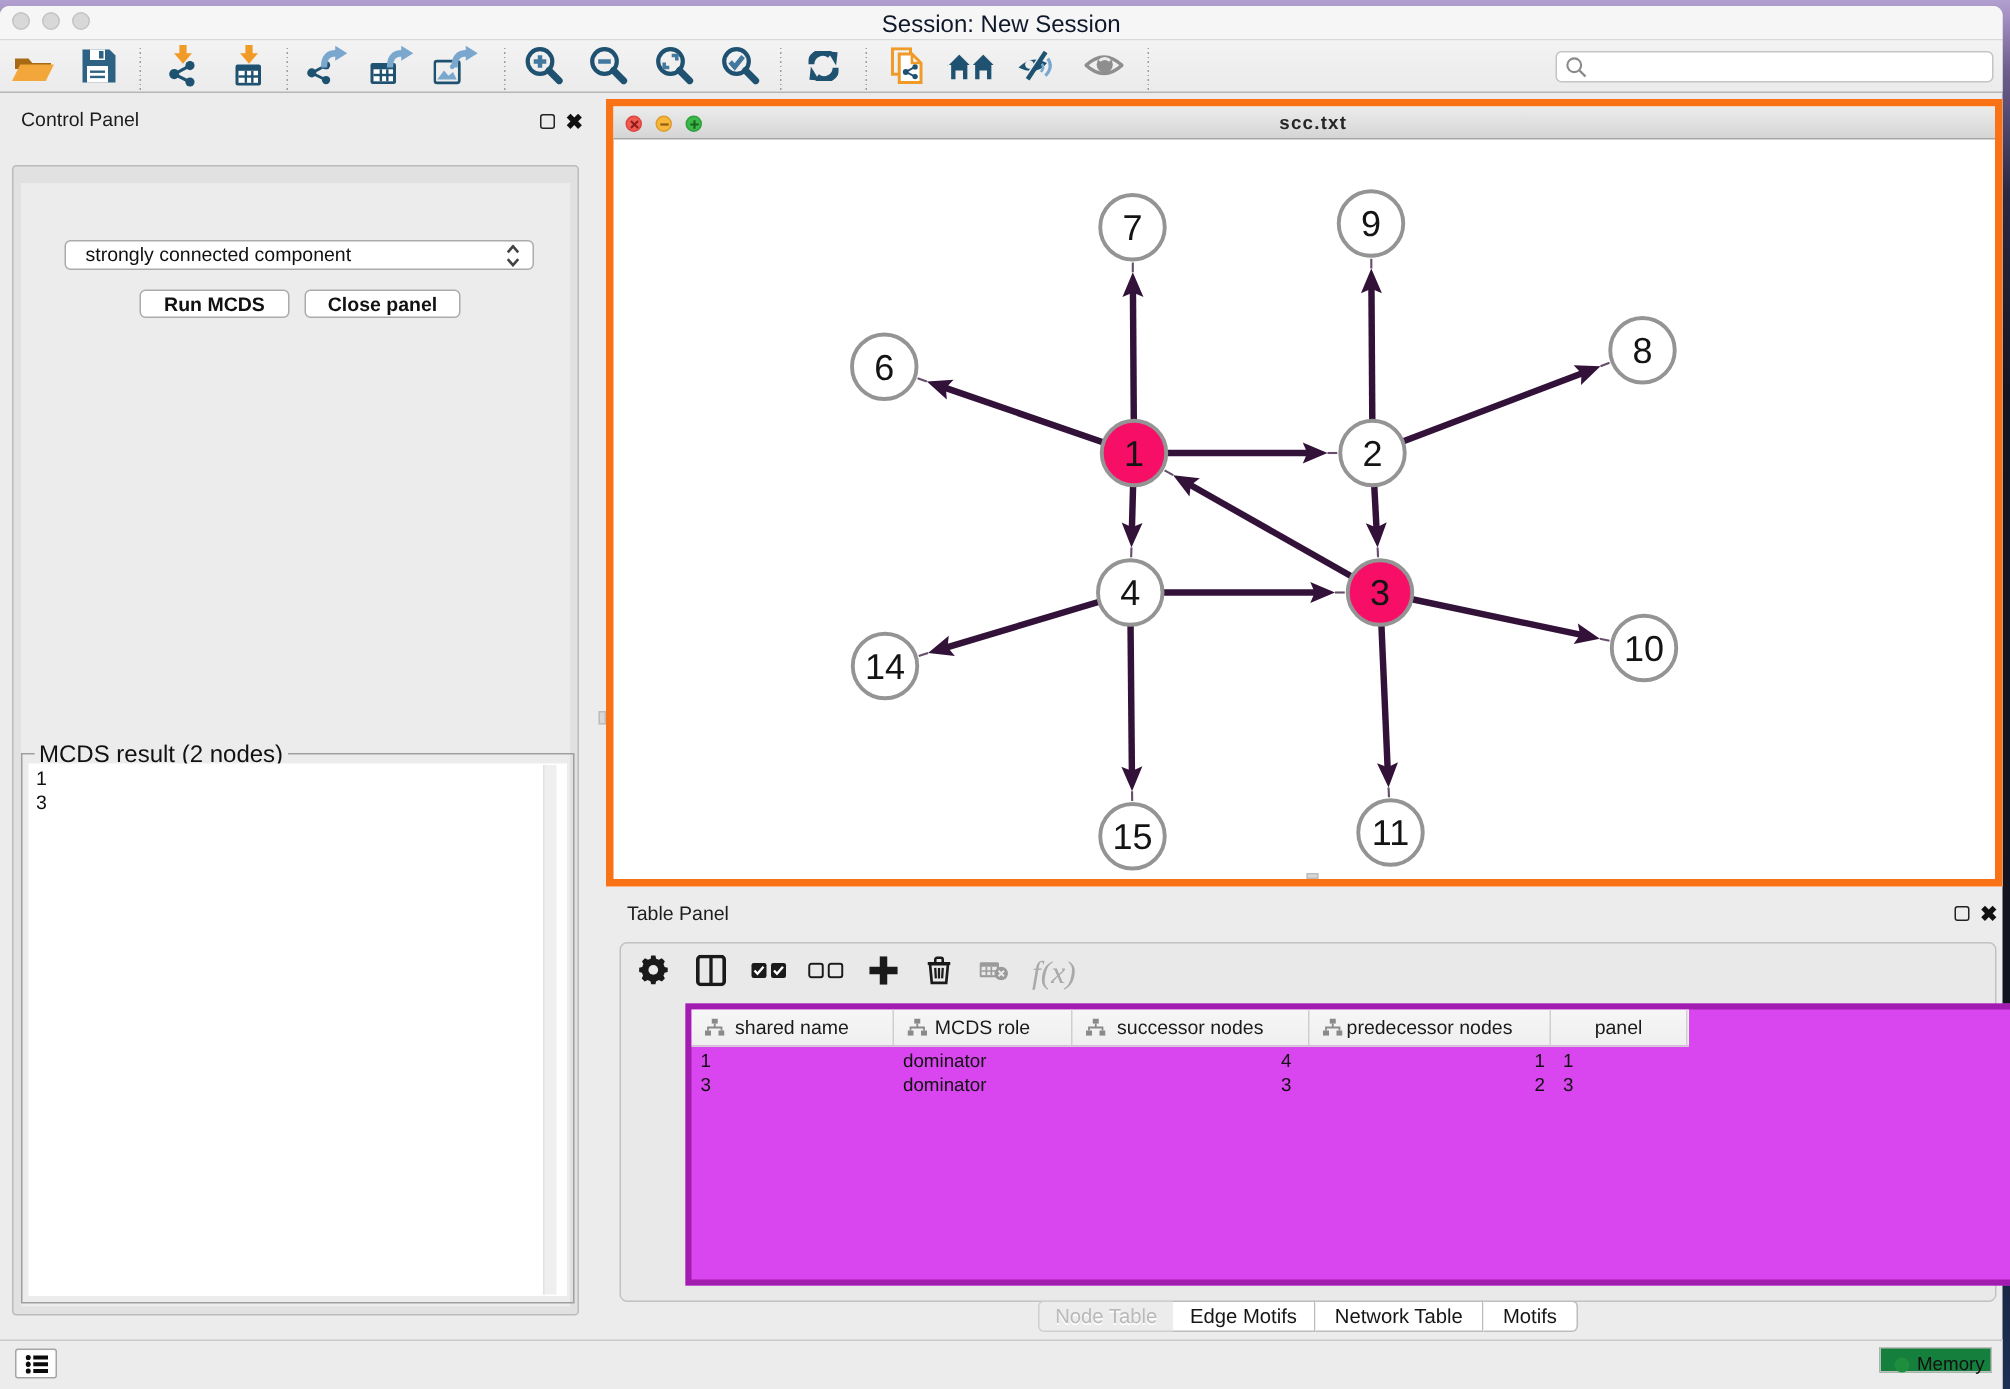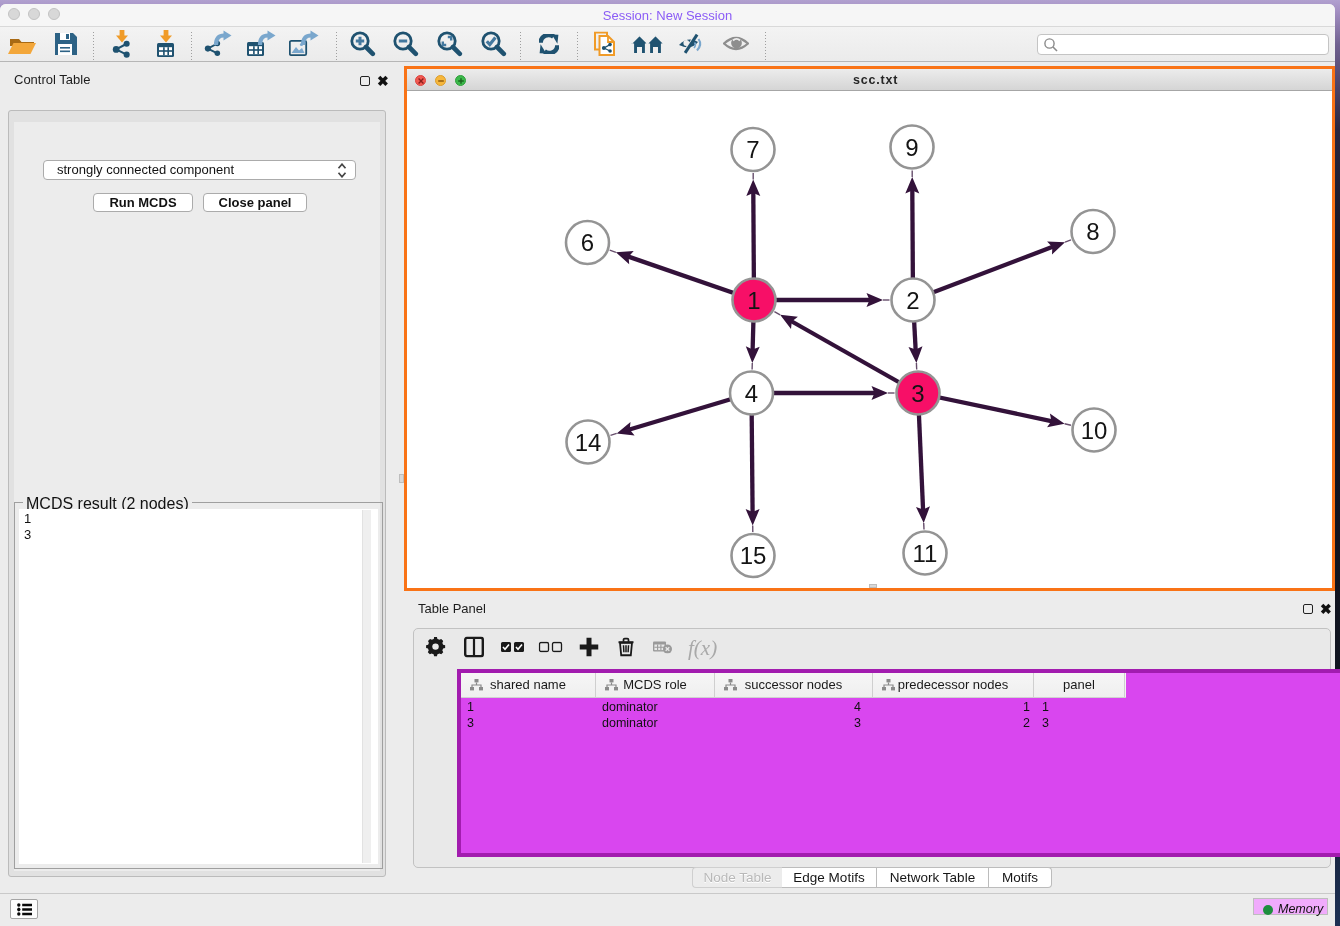--- a/index.html
+++ b/index.html
@@ -6,21 +6,21 @@
 body { font-family:"Liberation Sans",sans-serif;
   background:linear-gradient(180deg,#b1a0cf 0,#a591c4 10px,#6f608f 45px,#2a2740 130px,#151522 260px,#10141f 700px,#1d3054 926px); }
 .win { position:absolute; left:0; top:4px; width:1335px; height:922px;
   background:#ececec; border-radius:6px 6px 0 0; }
 
 .mtb { position:absolute; left:0; top:0; width:100%; height:23px;
   background:#f6f6f6; border-radius:6px 6px 0 0; border-bottom:1px solid #d9d9d9; }
 .mtb .dot { position:absolute; top:4px; width:12px; height:12px; border-radius:50%;
   background:#d8d8d8; border:1px solid #c3c3c3; }
 .mtb .t { position:absolute; top:4px; width:100%; text-align:center;
-  font-size:13px; color:#8b5cf6; }
+  font-size:16px; color:#0f172a; }
 
 .tbar { position:absolute; left:0; top:23px; width:100%; height:35px;
   background:linear-gradient(#f3f3f3,#ebebeb); border-bottom:1px solid #b6b6b6; }
 .tbar svg.ic { position:absolute; top:50%; transform:translate(-50%,-50%); }
 .sep { position:absolute; top:5px; height:29px; width:1px;
   background-image:repeating-linear-gradient(#9f9f9f 0 1px,transparent 1px 3px); }
 .search { position:absolute; left:1037px; top:7px; width:292px; height:21px;
   background:#fff; border:1px solid #c4c4c4; border-radius:4px; }
 
 .cp { position:absolute; left:0; top:59px; width:396px; height:830px; }
@@ -43,21 +43,21 @@
   font-size:13px; line-height:17px; text-align:center; color:#111;font-weight:bold; }
 .gbox { position:absolute; left:14px; top:439px; width:369px; height:367px;
   border:1px solid #9f9f9f; }
 .gbox .lab { position:absolute; left:8px; top:-8px; background:#ececec; padding:0 3px;
   font-size:16px; color:#111; }
 .gbox .ta { position:absolute; left:4px; top:6px; right:4px; bottom:4px; background:#fff;
   font-size:13px; color:#111; padding:2px 0 0 5px; line-height:16px; }
 .gbox .track { position:absolute; right:7px; top:1px; bottom:1px; width:9px; background:#efefef; border-left:1px solid #e2e2e2;}
 
 .nw { position:absolute; left:404px; top:62px; width:931px; height:525px;
-  background:#fff; border:3px solid #f97316; }
+  background:#fff; border:5px solid #f97316; }
 .nw .ntb { position:absolute; left:0; top:0; width:100%; height:22px;
   background:linear-gradient(#ececec,#d5d5d5); border-bottom:1px solid #a6a6a6; }
 .nw .ntb .t { position:absolute; width:100%; left:6px; top:4px; text-align:center; font-size:12.5px;
   font-weight:bold; color:#262626; letter-spacing:0.8px; }
 .light { position:absolute; top:5.5px; width:11px; height:11px; border-radius:50%; }
 .graph { position:absolute; left:0; top:22px; }
 
 .tp { position:absolute; left:404px; top:596px; width:931px; height:293px; }
 .tbox { position:absolute; left:9px; top:28px; width:918px; height:240px;
   background:#e9e9e9; border:1px solid #c2c2c2; border-radius:5px; }
@@ -76,22 +76,22 @@
   border:1px solid #bcbcbc; border-left:none; text-align:center; }
 .btab.sel { background:transparent; color:#b9b9b9; border:1px solid #cfcfcf; border-right:none;
   border-radius:4px 0 0 4px; text-shadow:0 1px 0 #fff; }
 .btab.last { border-radius:0 4px 4px 0; }
 
 .sbar { position:absolute; left:0; top:889px; width:100%; height:33px;
   background:#ececec; border-top:1px solid #c9c9c9; }
 .listbtn { position:absolute; left:10px; top:5px; width:28px; height:20px;
   background:#fdfdfd; border:1px solid #a5a5a5; border-radius:2px; }
 .membtn { position:absolute; right:7px; top:4px; width:75px; height:17px;
-  background:#f0abfc; border:1px solid #bdbdbd; font-size:12.5px; color:#111;
-  line-height:21px; text-align:left; padding-left:24px;font-style:italic; }
+  background:#15803d; border:1px solid #bdbdbd; font-size:12.5px; color:#111;
+  line-height:21px; text-align:left; padding-left:24px; }
 .membtn .g { position:absolute; left:9px; top:6px; width:10px; height:10px;
   border-radius:50%; background:#1e8e3e; }
 </style></head><body>
 <div class="win">
 <div class="mtb">
       <div class="dot" style="left:8px"></div>
       <div class="dot" style="left:28px"></div>
       <div class="dot" style="left:48px"></div>
       <div class="t">Session: New Session</div>
     </div>
@@ -236,21 +236,21 @@
         <path d="M10 6.5 A 5 5 0 0 1 17 6.5" stroke="#ececec" stroke-width="2" fill="none"></path>
       </svg>
       <div class="search">
         <svg width="16" height="16" viewBox="0 0 16 16" style="position:absolute;left:5px;top:2px">
           <circle cx="6.5" cy="6.5" r="4.6" fill="none" stroke="#8a8a8a" stroke-width="1.4"></circle>
           <path d="M10 10 L14 14" stroke="#8a8a8a" stroke-width="1.6"></path>
         </svg>
       </div>
     </div>
     <div class="cp">
-      <div class="hdr" style="position:absolute;left:14px;top:9px">Control Table</div>
+      <div class="hdr" style="position:absolute;left:14px;top:9px">Control Panel</div>
       <div class="float-ic" style="left:360px;top:13px"></div>
       <div class="close-ic" style="left:377px;top:13px">✖</div>
       <div class="pane">
         <div class="inner"></div>
       </div>
       <div class="combo">strongly connected component<svg width="10" height="15" viewBox="0 0 10 15" style="position:absolute;right:8px;top:2px">
           <path d="M1.5 5.2 L5 1.2 L8.5 5.2 M1.5 9.8 L5 13.8 L8.5 9.8" fill="none" stroke="#444" stroke-width="1.7"></path>
         </svg></div>
       <div class="btn" style="left:93px;top:130px;width:100px">Run MCDS</div>
       <div class="btn" style="left:203px;top:130px;width:104px">Close panel</div>

